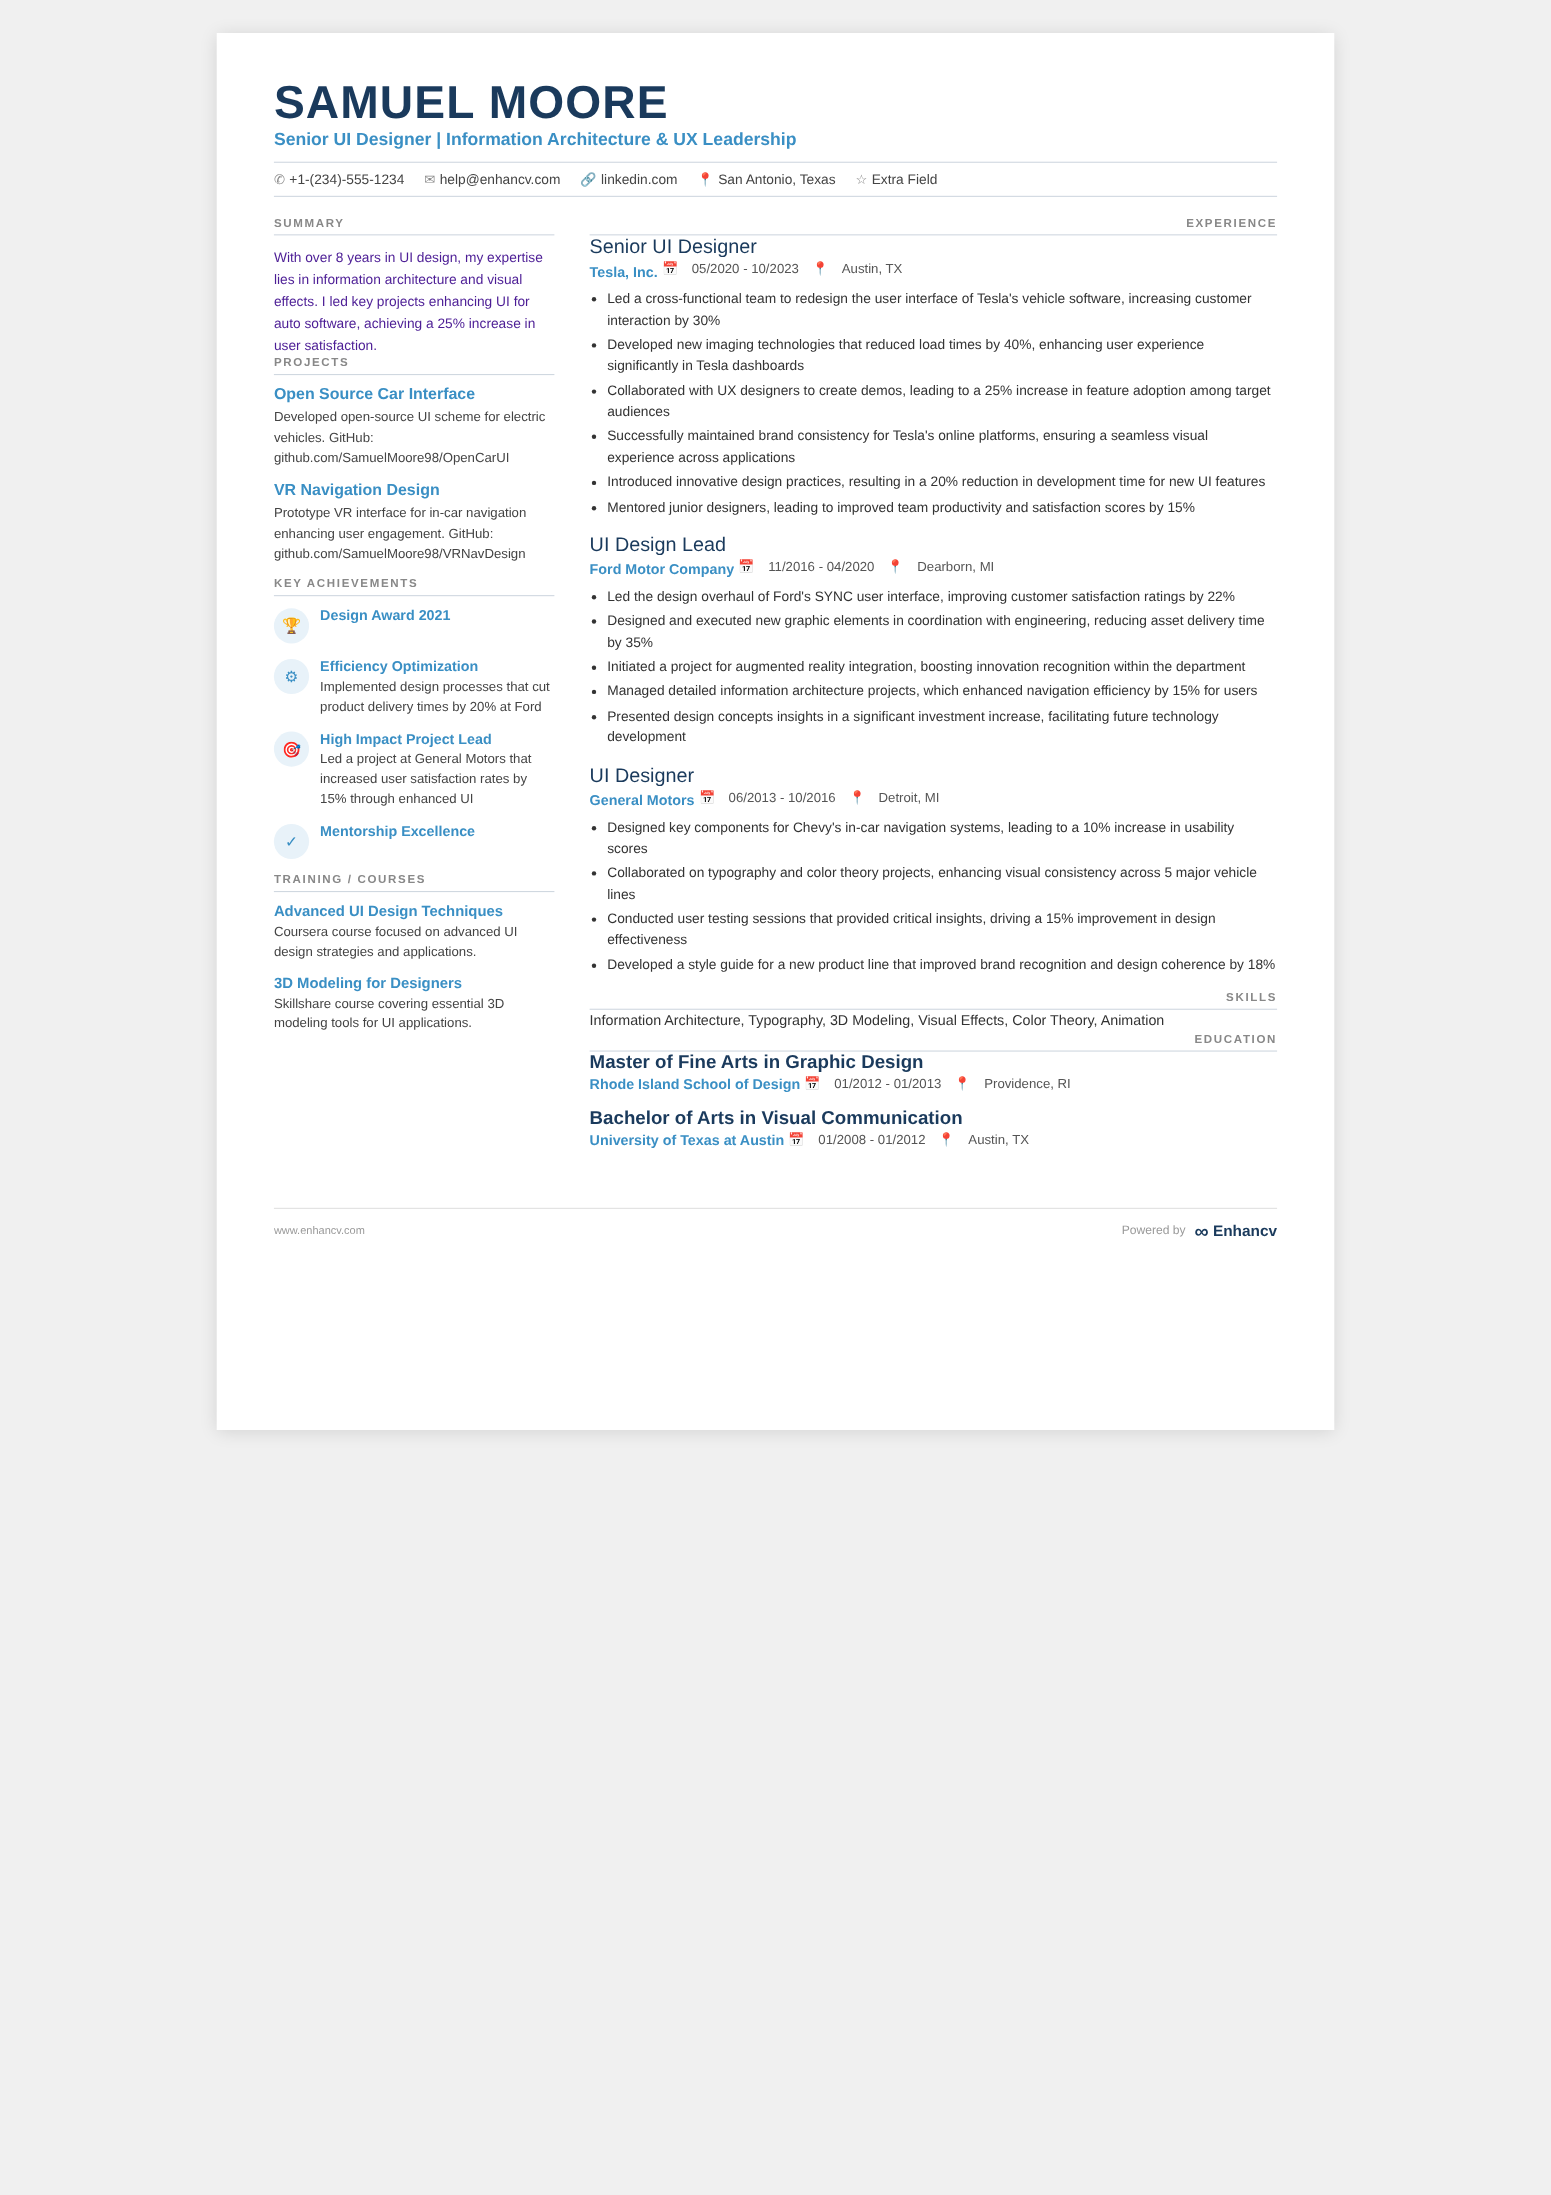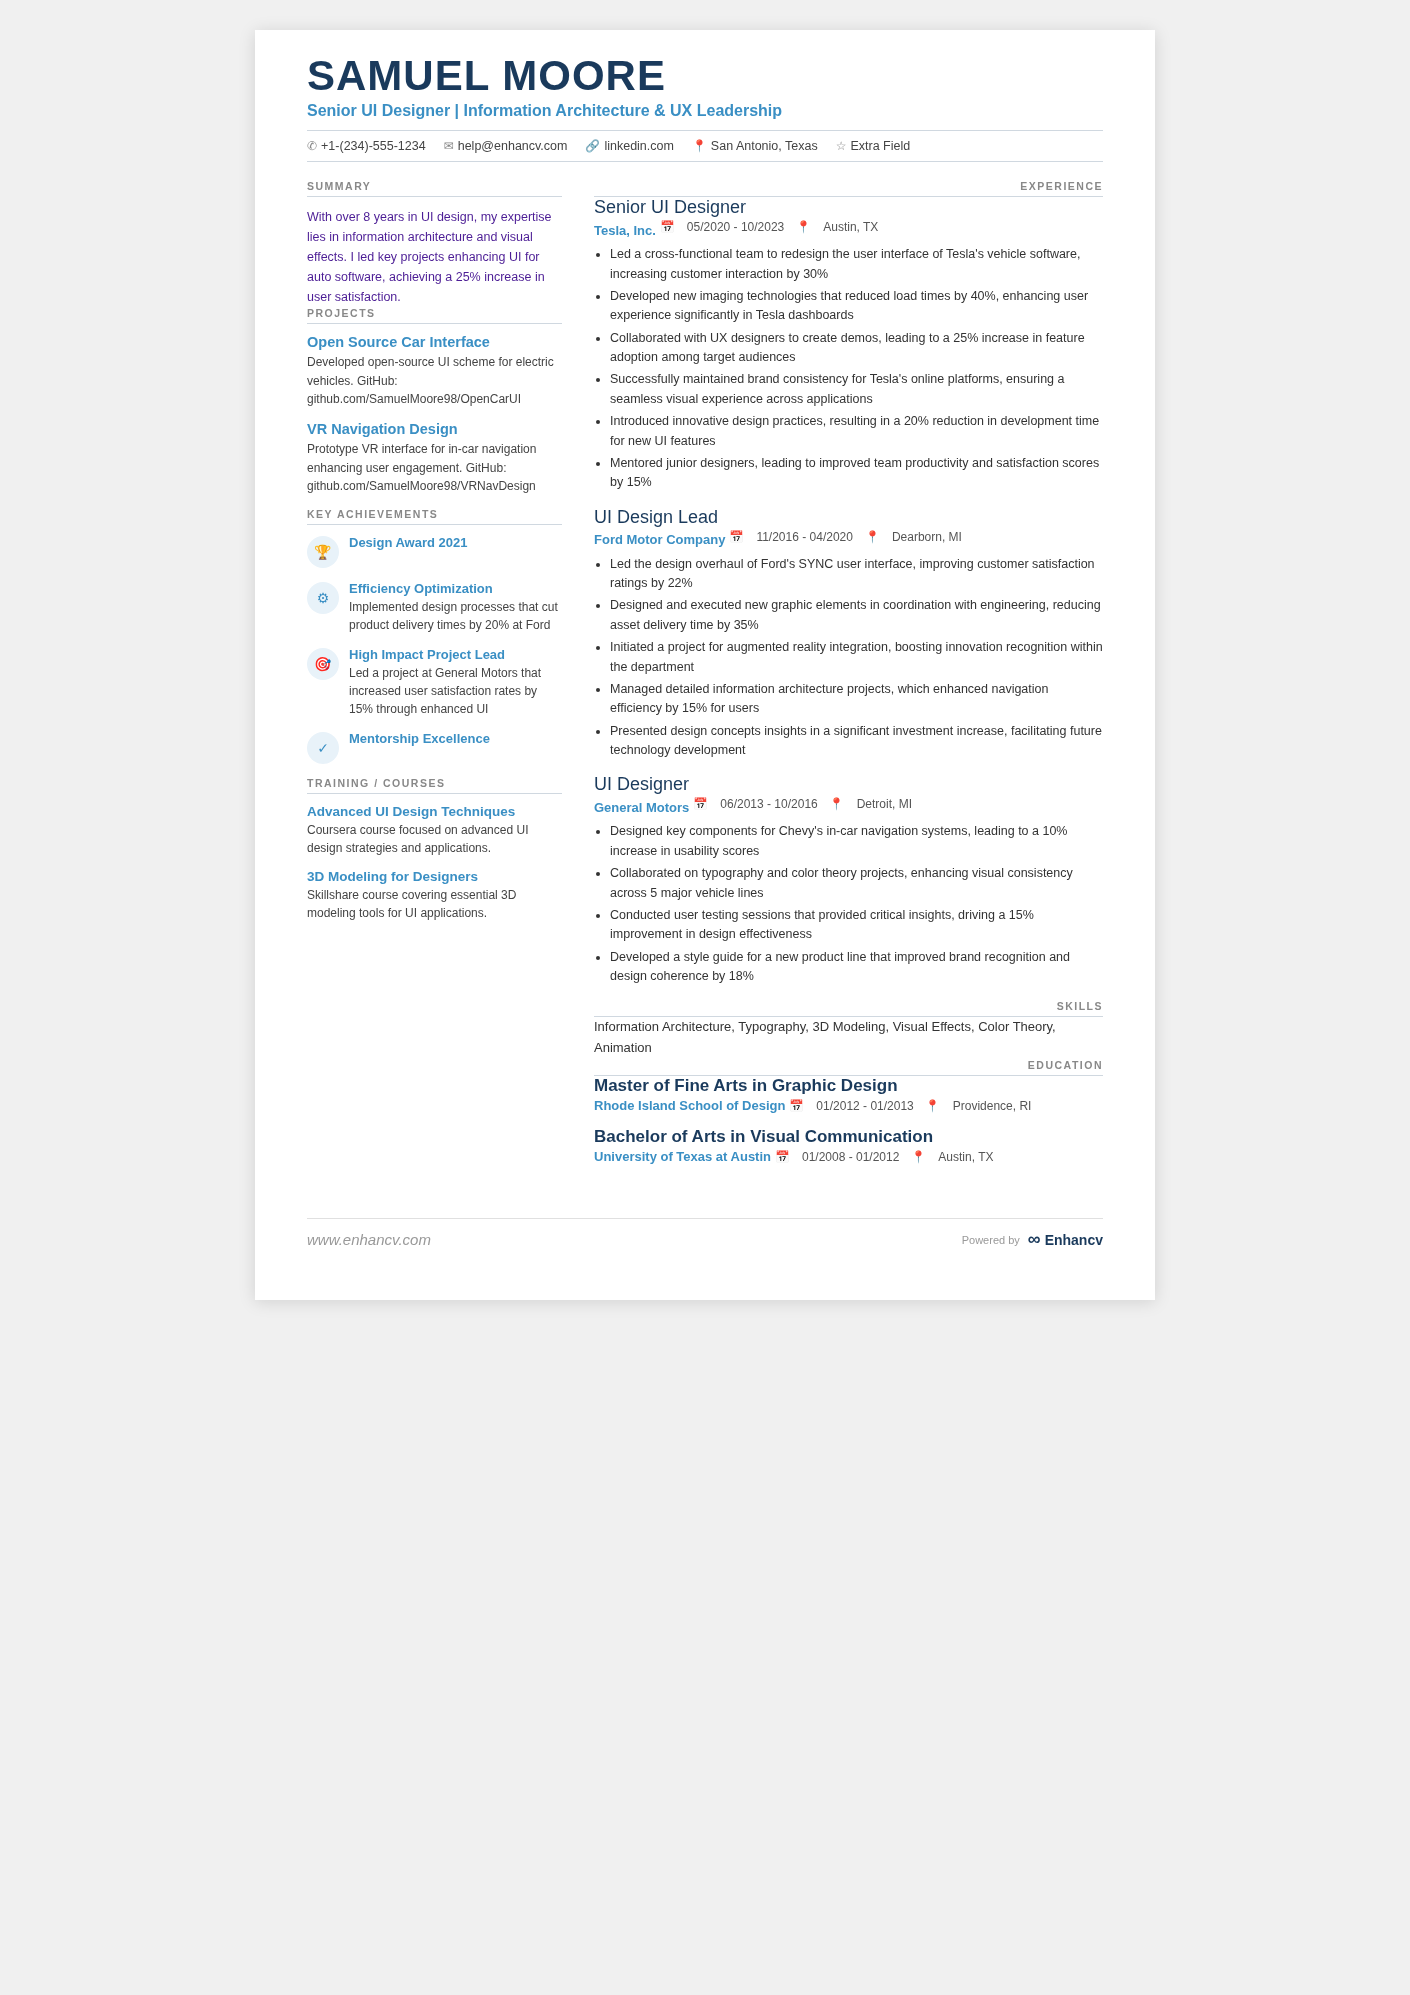--- a/index.html
+++ b/index.html
@@ -5,23 +5,23 @@
     * { margin: 0; padding: 0; box-sizing: border-box; }
     body {
       font-family: 'Arial', sans-serif;
       background: #f0f0f0;
       display: flex;
       justify-content: center;
       padding: 30px 0;
     }
     .page {
       background: #fff;
-      width: 900px;
+      width: 1016px;
       min-height: 1270px;
-      padding: 23px 52px 48px 52px;
+      padding: 40px 52px 48px 52px;
       position: relative;
       box-shadow: 0 2px 16px rgba(0,0,0,0.13);
     }
     .header-name {
       font-size: 42px;
       font-weight: 900;
       color: #1a3a5c;
       letter-spacing: 1px;
       text-transform: uppercase;
       line-height: 1.1;
@@ -201,23 +201,22 @@
     .edu-block { margin-bottom: 14px; }
     .footer {
       margin-top: 40px;
       border-top: 1px solid #e0e0e0;
       padding-top: 10px;
       display: flex;
       justify-content: space-between;
       align-items: center;
     }
     .footer-left {
-      font-size: 15px;
+      font-size: 10px;
       color: #999;
-      font-style: italic;
     }
     .footer-right {
       display: flex;
       align-items: center;
       gap: 8px;
       font-size: 11px;
       color: #999;
     }
     .enhancv-logo {
       display: flex;

